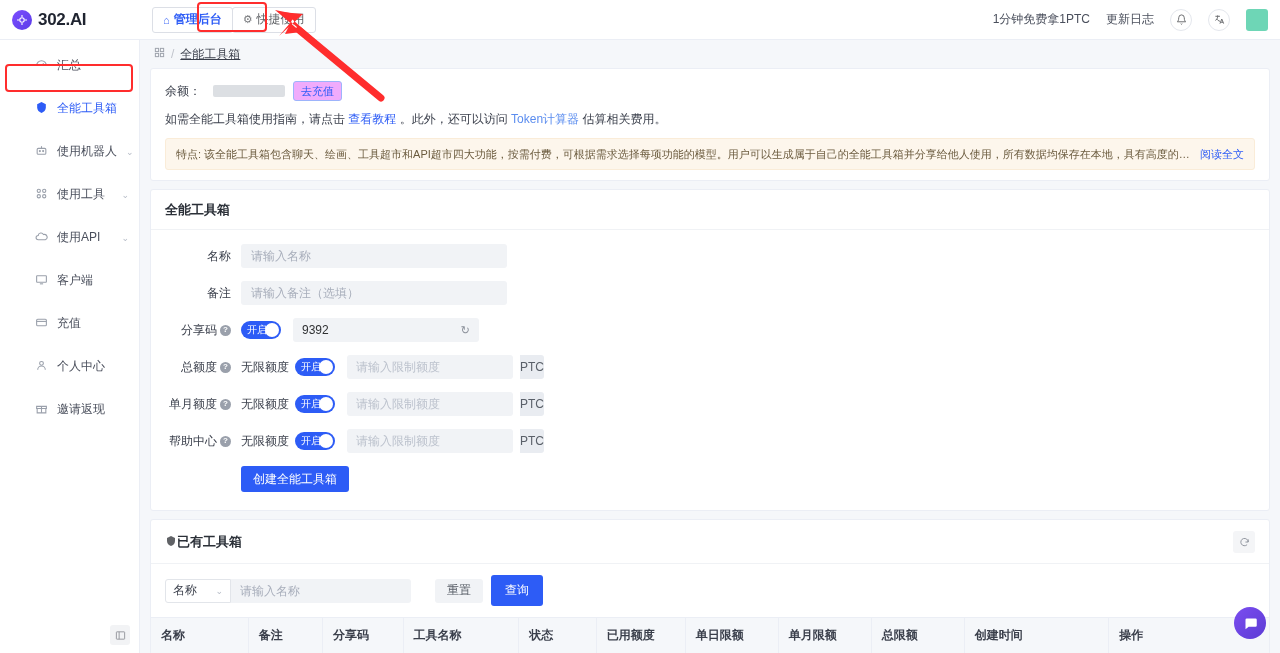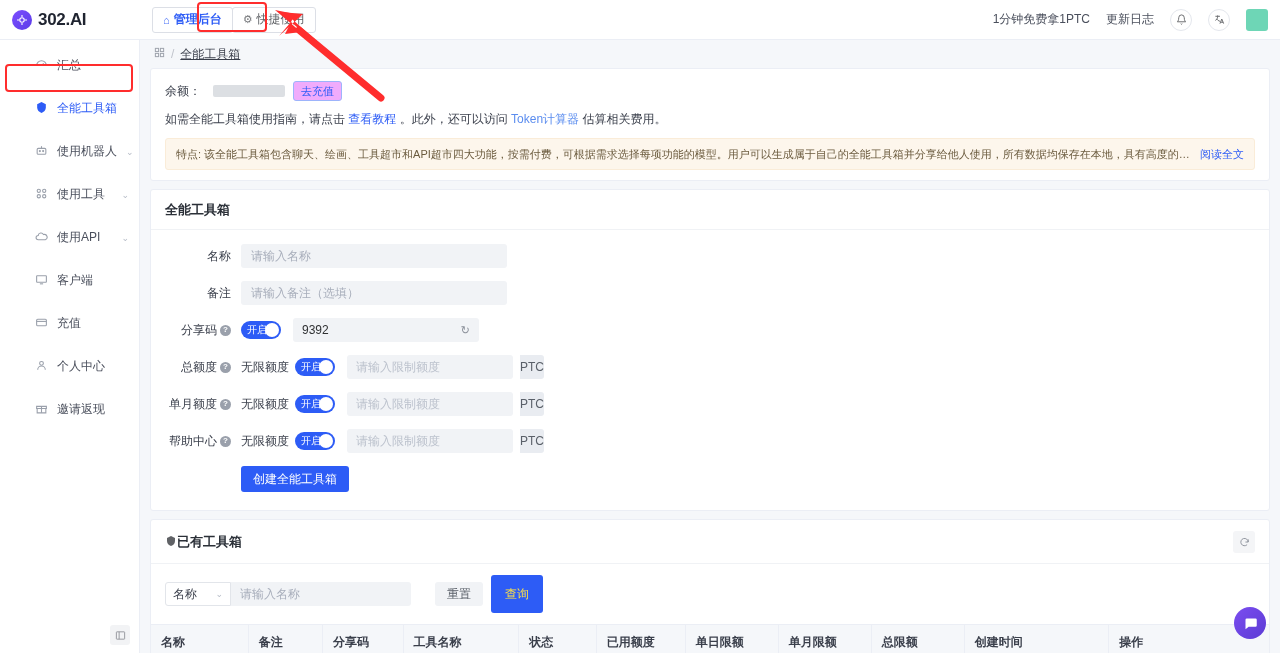--- a/index.html
+++ b/index.html
@@ -227,21 +227,21 @@
     border-left: none; border-radius: 0 3px 3px 0;
     font-size: 12px; padding: 0 9px; outline: none; color: #303133;
   }
   .filter-input::placeholder { color: #a8aebb; }
   .btn-reset {
     height: 24px; padding: 0 12px; font-size: 12px; color: #5a6069;
     background: #f1f3f6; border: none; border-radius: 3px; cursor: pointer;
     margin-left: 24px;
   }
   .btn-query {
-    height: 38px; padding: 0 14px; font-size: 12px; color: #fde047;
+    height: 31px; padding: 0 14px; font-size: 12px; color: #ffffff;
     background: #2d5cf6; border: none; border-radius: 3px; cursor: pointer;
     margin-left: 8px;
   }
 
   table.grid { width: 100%; border-collapse: collapse; table-layout: fixed; }
   table.grid th {
     background: #f5f7fa; font-size: 12px; font-weight: bold; color: #3a3f4b;
     text-align: left; padding: 9px 10px; border-top: 1px solid #ebeef5;
     border-bottom: 1px solid #ebeef5; border-right: 1px solid #ebeef5;
     white-space: nowrap;

